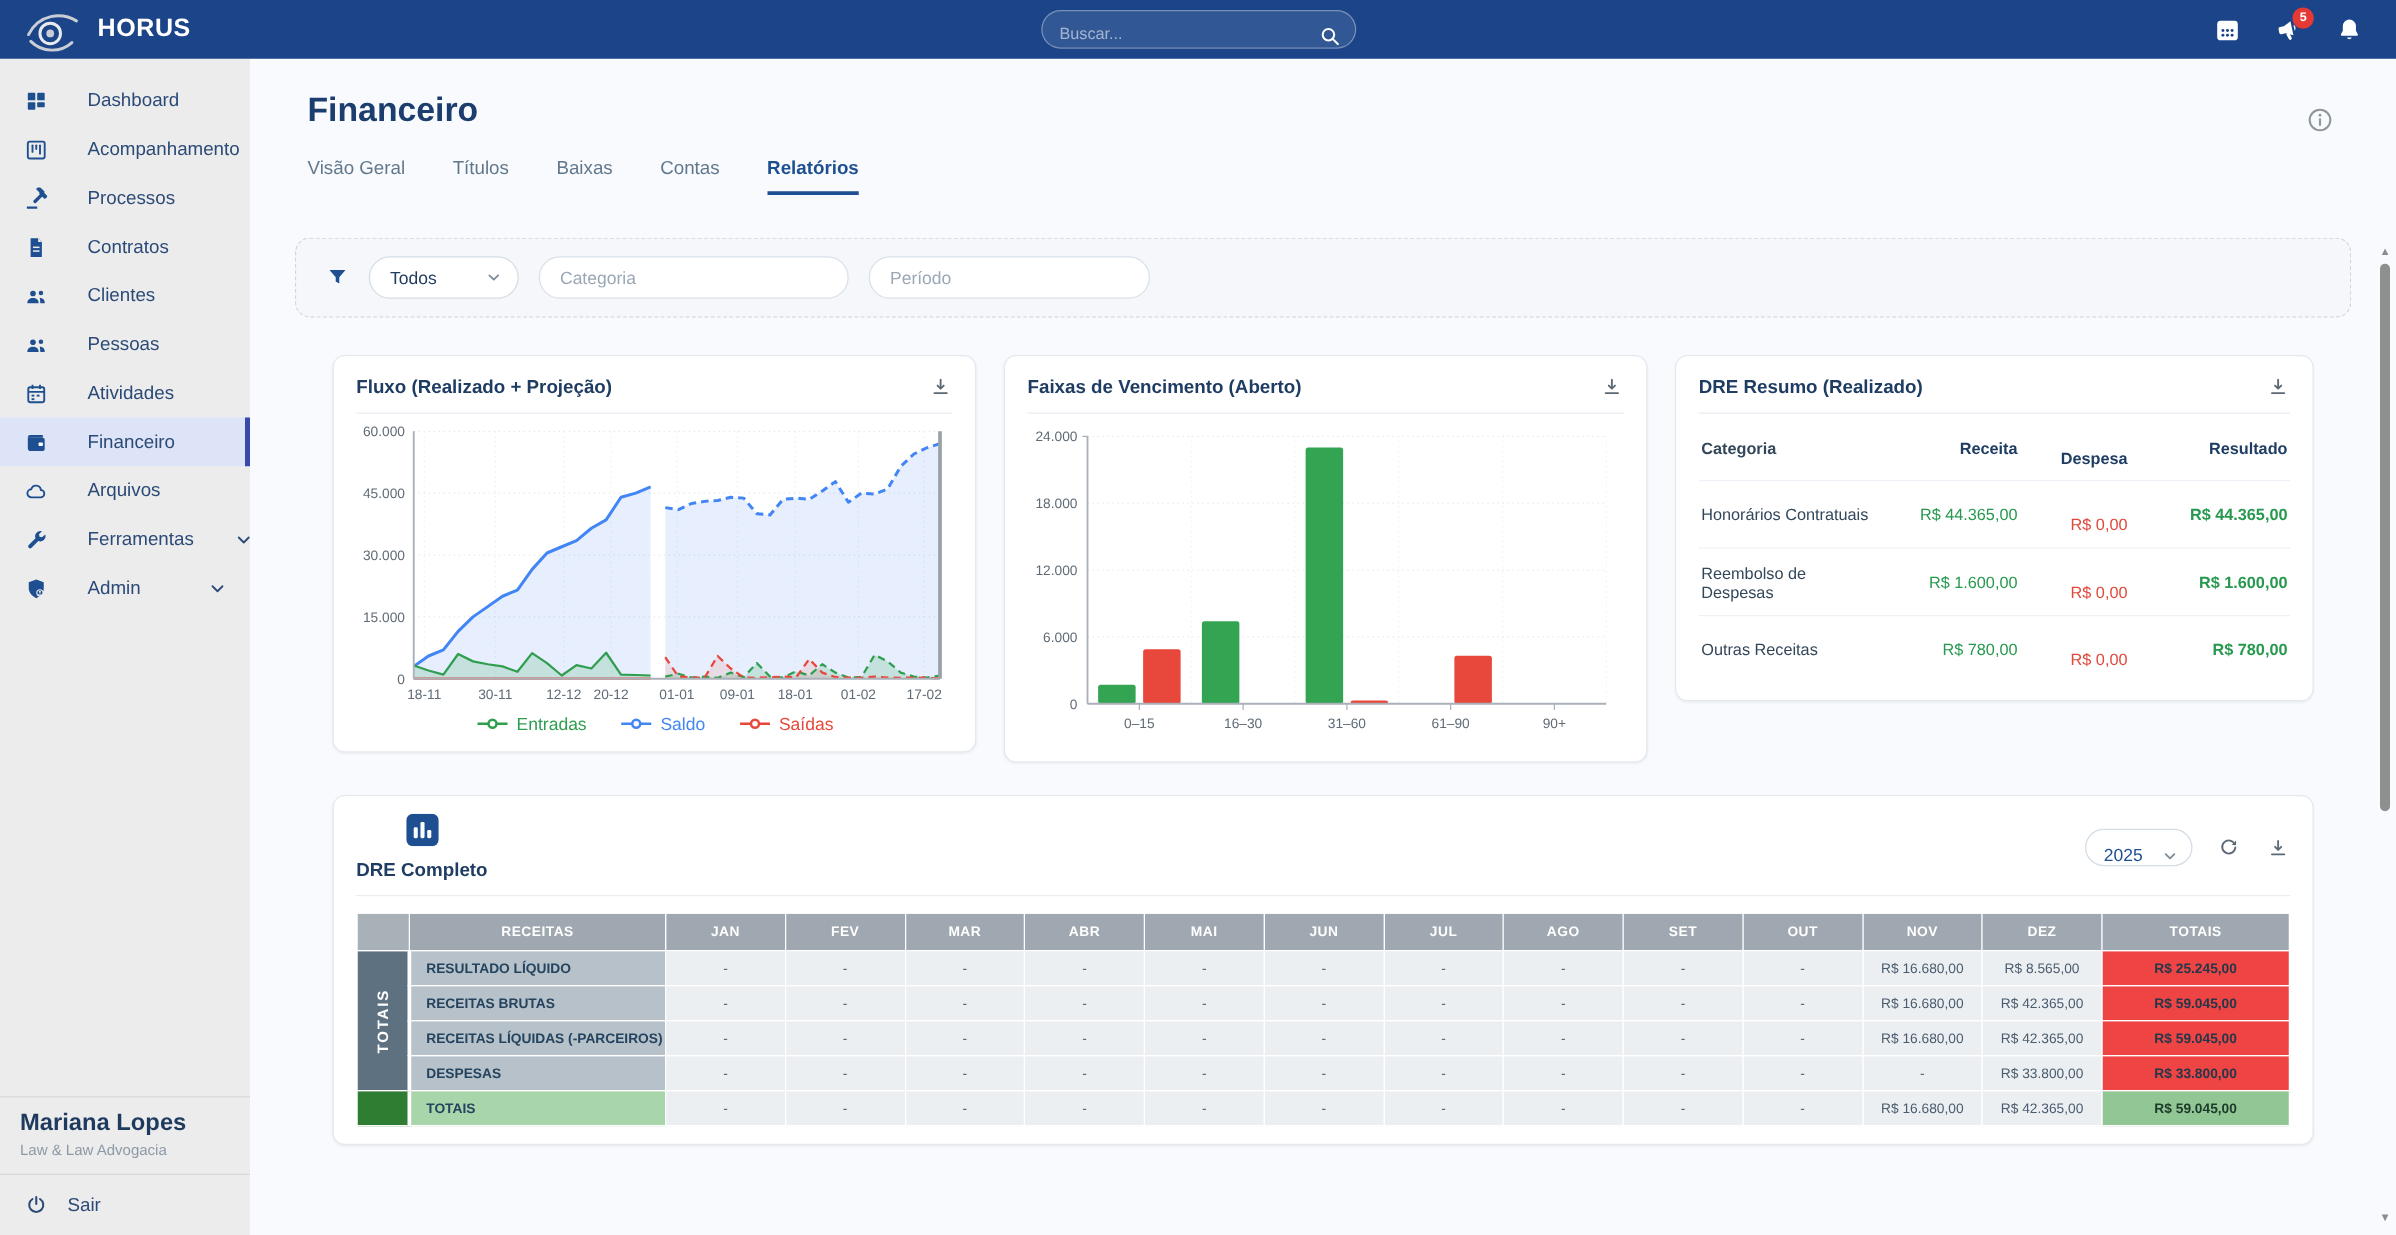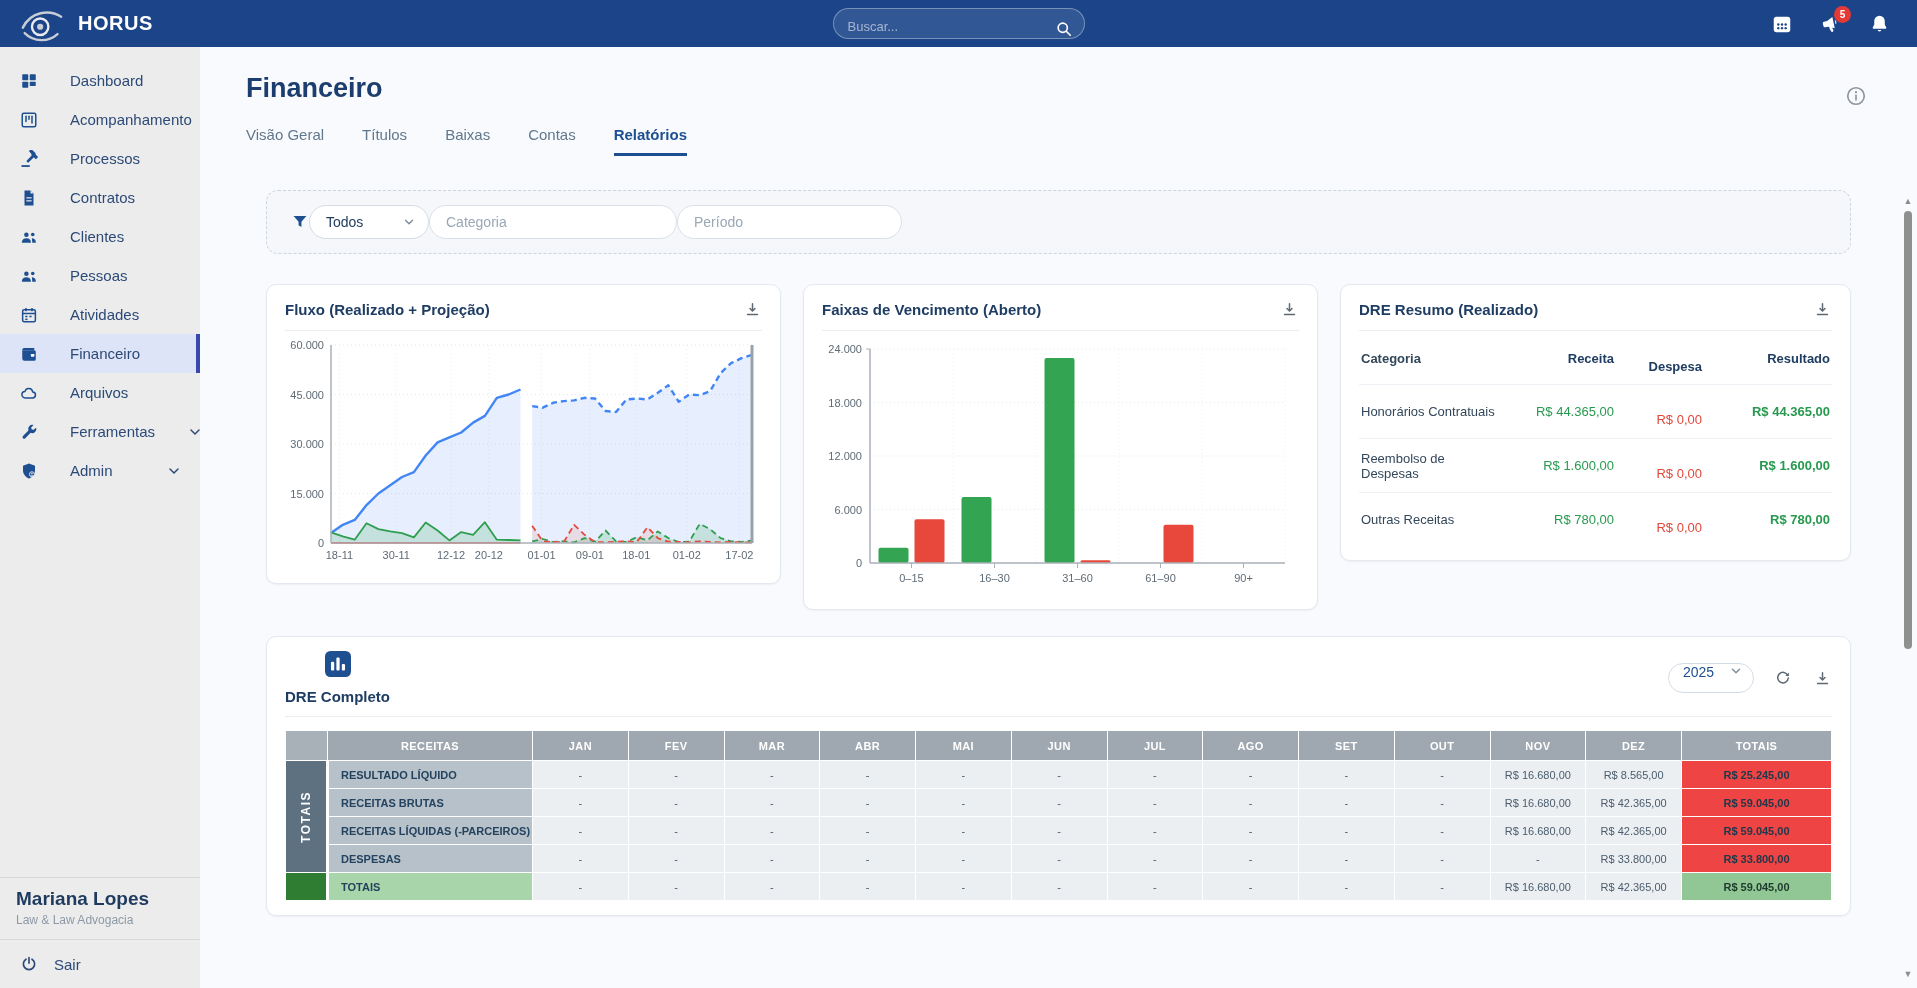--- a/index.html
+++ b/index.html
@@ -35,21 +35,21 @@
   .logout .ni-icon{width:18px;height:18px;color:#2c4a77;display:flex;}
   
   .main{position:absolute;top:47px;left:200px;right:0;bottom:0;background:#f8fafd;overflow:hidden;}
   .page-head{padding:26px 46px 0;position:relative;}
   .page-title{font-size:27px;font-weight:bold;color:#1c3e6e;}
   .info-btn{position:absolute;right:50px;top:38px;background:none;border:none;cursor:pointer;width:22px;height:22px;padding:0;}
   .tabs{display:flex;gap:38px;padding:0 46px;margin-top:22px;}
   .tab{font-size:15px;color:#61788c;padding-bottom:10px;cursor:pointer;border-bottom:3px solid transparent;}
   .tab.active{color:#1d4f91;font-weight:bold;border-bottom-color:#1d4f91;}
   
-  .filterbar{margin:34px 66px 0;height:64px;border:1.5px dashed #ccd6e0;border-radius:12px;background:#f5f7fa;display:flex;align-items:center;padding:0 24px;}
+  .filterbar{margin:34px 36px 0;height:64px;border:1.5px dashed #ccd6e0;border-radius:12px;background:#f5f7fa;display:flex;align-items:center;gap:16px;padding:0 24px;}
   .f-icon{width:18px;height:18px;display:flex;}
   .pill-select{width:120px;height:34px;background:#fff;border:1px solid #d4dde6;border-radius:17px;display:flex;align-items:center;justify-content:space-between;padding:0 12px 0 16px;font-size:14px;color:#223c5e;cursor:pointer;}
   .pill-select .chev{color:#7d8a97;width:14px;height:14px;display:flex;}
   .pill-input{height:34px;background:#fff;border:1px solid #d9e1e9;border-radius:17px;padding:0 16px;font-size:14px;color:#223c5e;outline:none;font-family:"Liberation Sans",sans-serif;}
   .pill-input::placeholder{color:#9aa7b5;}
   .w-cat{width:248px;} .w-per{width:225px;}
   
   .cards-row{display:grid;grid-template-columns:1fr 1fr 1fr;gap:22px;margin:30px 66px 0;align-items:start;}
   .card{background:#fff;border:1px solid #e3e9ef;border-radius:10px;box-shadow:0 1px 2px rgba(16,24,40,.05);padding:14px 18px;}
   .card-head{display:flex;align-items:center;justify-content:space-between;padding-bottom:11px;border-bottom:1px solid #e8edf2;}
@@ -63,21 +63,21 @@
   .resumo-row{display:grid;grid-template-columns:1fr 118px 88px 128px;align-items:center;padding:11px 2px;border-bottom:1px solid #eef1f5;}
   .resumo-row:last-child{border-bottom:none;}
   .resumo-row.rh{font-weight:bold;color:#1f3d63;padding:10px 2px;}
   .r-cat{color:#33475a;} .r-rec{text-align:right;color:#27994f;} .r-des{text-align:right;color:#e0483a;margin-top:16px;} .r-res{text-align:right;color:#27994f;font-weight:bold;}
   .resumo-row.rh .r-rec,.resumo-row.rh .r-des,.resumo-row.rh .r-res{color:#1f3d63;}
   
   .dre-card{margin:26px 66px 26px;}
   .dre-head-left{display:flex;align-items:center;gap:11px;flex-direction:column;}
   .dre-ic{width:26px;height:26px;display:flex;}
   .dre-head-right{display:flex;align-items:center;gap:19px;}
-  .year-pill{width:86px;height:30px;background:#fff;border:1px solid #d4dde6;border-radius:15px;display:flex;align-items:flex-start;justify-content:space-between;padding:0 10px 0 14px;font-size:14px;color:#1d4f91;cursor:pointer;}
+  .year-pill{width:86px;height:30px;background:#fff;border:1px solid #d4dde6;border-radius:15px;display:flex;align-items:flex-end;justify-content:space-between;padding:0 10px 0 14px;font-size:14px;color:#1d4f91;cursor:pointer;}
   .dre-table-wrap{margin-top:13px;}
   table.dre{width:100%;border-collapse:collapse;table-layout:fixed;font-size:11px;}
   table.dre th,table.dre td{border:1px solid #fff;height:28px;}
   table.dre th{background:#9fa8b0;color:#fff;font-weight:bold;letter-spacing:.4px;height:30px;}
   table.dre th.corner{background:#a8b0b8;}
   table.dre td.band{background:#5d7181;border-right:3px solid #fff;}
   table.dre td.band span{writing-mode:vertical-rl;transform:rotate(180deg);color:#fff;font-weight:bold;font-size:12px;letter-spacing:1.5px;display:block;margin:0 auto;}
   table.dre td.lbl{background:#b6c1ca;color:#24435e;font-weight:bold;text-align:left;padding-left:12px;}
   table.dre td.val{background:#eceff2;color:#4a5c6d;text-align:center;}
   table.dre td.totc{background:#ef4444;color:#22384a;font-weight:bold;text-align:center;}
@@ -415,20 +415,43 @@
             <text x="54.42" y="222" text-anchor="middle" font-size="11" fill="#5f6b76">18-11</text>
             <text x="111.255" y="222" text-anchor="middle" font-size="11" fill="#5f6b76">30-11</text>
             <text x="165.98499999999999" y="222" text-anchor="middle" font-size="11" fill="#5f6b76">12-12</text>
             <text x="203.875" y="222" text-anchor="middle" font-size="11" fill="#5f6b76">20-12</text>
             <text x="256.5" y="222" text-anchor="middle" font-size="11" fill="#5f6b76">01-01</text>
             <text x="304.915" y="222" text-anchor="middle" font-size="11" fill="#5f6b76">09-01</text>
             <text x="351.22499999999997" y="222" text-anchor="middle" font-size="11" fill="#5f6b76">18-01</text>
             <text x="401.745" y="222" text-anchor="middle" font-size="11" fill="#5f6b76">01-02</text>
             <text x="454.37" y="222" text-anchor="middle" font-size="11" fill="#5f6b76">17-02</text>
           </svg>
+        <div class="legend" id="fluxo-legend">
+            <span class="legend-item">
+              <svg width="28" height="12">
+                <line x1="2" y1="6" x2="26" y2="6" stroke="#2f9e4f" stroke-width="2"></line>
+                <circle cx="14" cy="6" r="3.2" fill="#fff" stroke="#2f9e4f" stroke-width="2"></circle>
+              </svg>
+              <span style="color:#2f9e4f">Entradas</span>
+            </span>
+            <span class="legend-item">
+              <svg width="28" height="12">
+                <line x1="2" y1="6" x2="26" y2="6" stroke="#4285f4" stroke-width="2"></line>
+                <circle cx="14" cy="6" r="3.2" fill="#fff" stroke="#4285f4" stroke-width="2"></circle>
+              </svg>
+              <span style="color:#4285f4">Saldo</span>
+            </span>
+            <span class="legend-item">
+              <svg width="28" height="12">
+                <line x1="2" y1="6" x2="26" y2="6" stroke="#e8473b" stroke-width="2"></line>
+                <circle cx="14" cy="6" r="3.2" fill="#fff" stroke="#e8473b" stroke-width="2"></circle>
+              </svg>
+              <span style="color:#e8473b">Saídas</span>
+            </span>
+          </div>
       </div>
     </section>
 
     <section class="card">
       <div class="card-head">
         <span class="card-title">Faixas de Vencimento (Aberto)</span>
         <button class="icon-btn">
           <span>
             <svg width="17" height="17" viewBox="0 0 24 24">
                 <g stroke="#5c6873" stroke-width="2.1" fill="none" stroke-linecap="round" stroke-linejoin="round">

